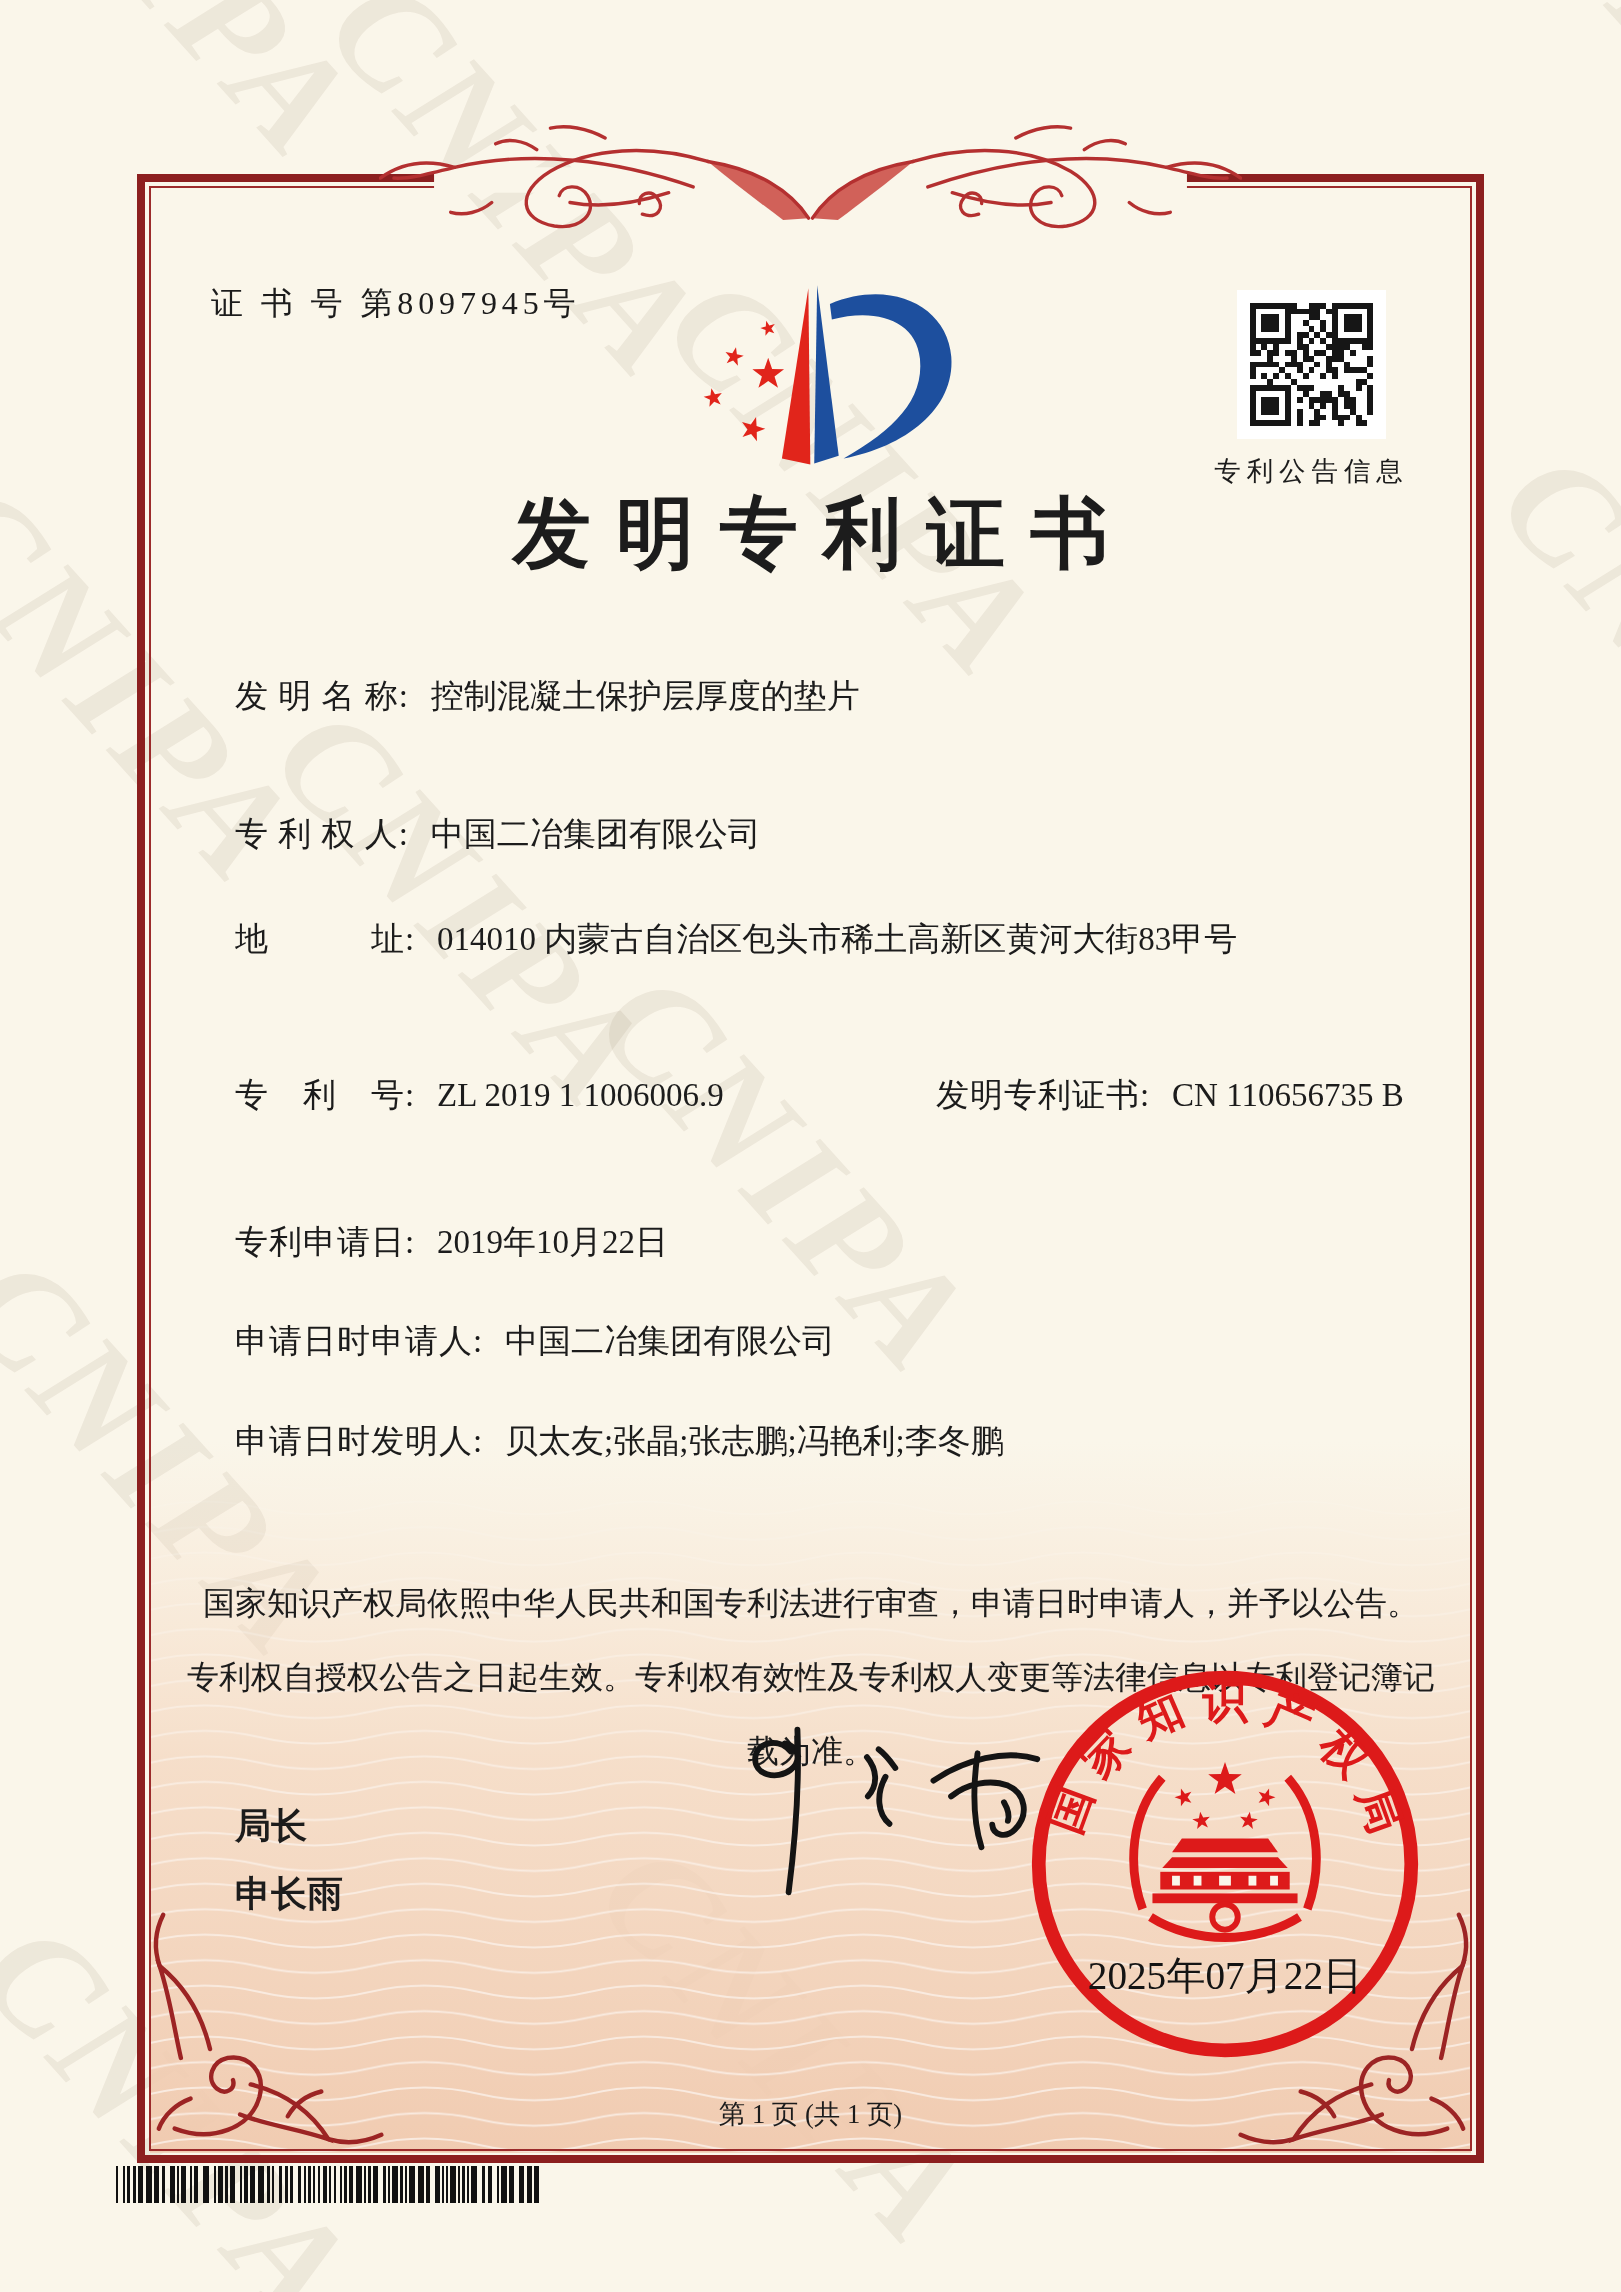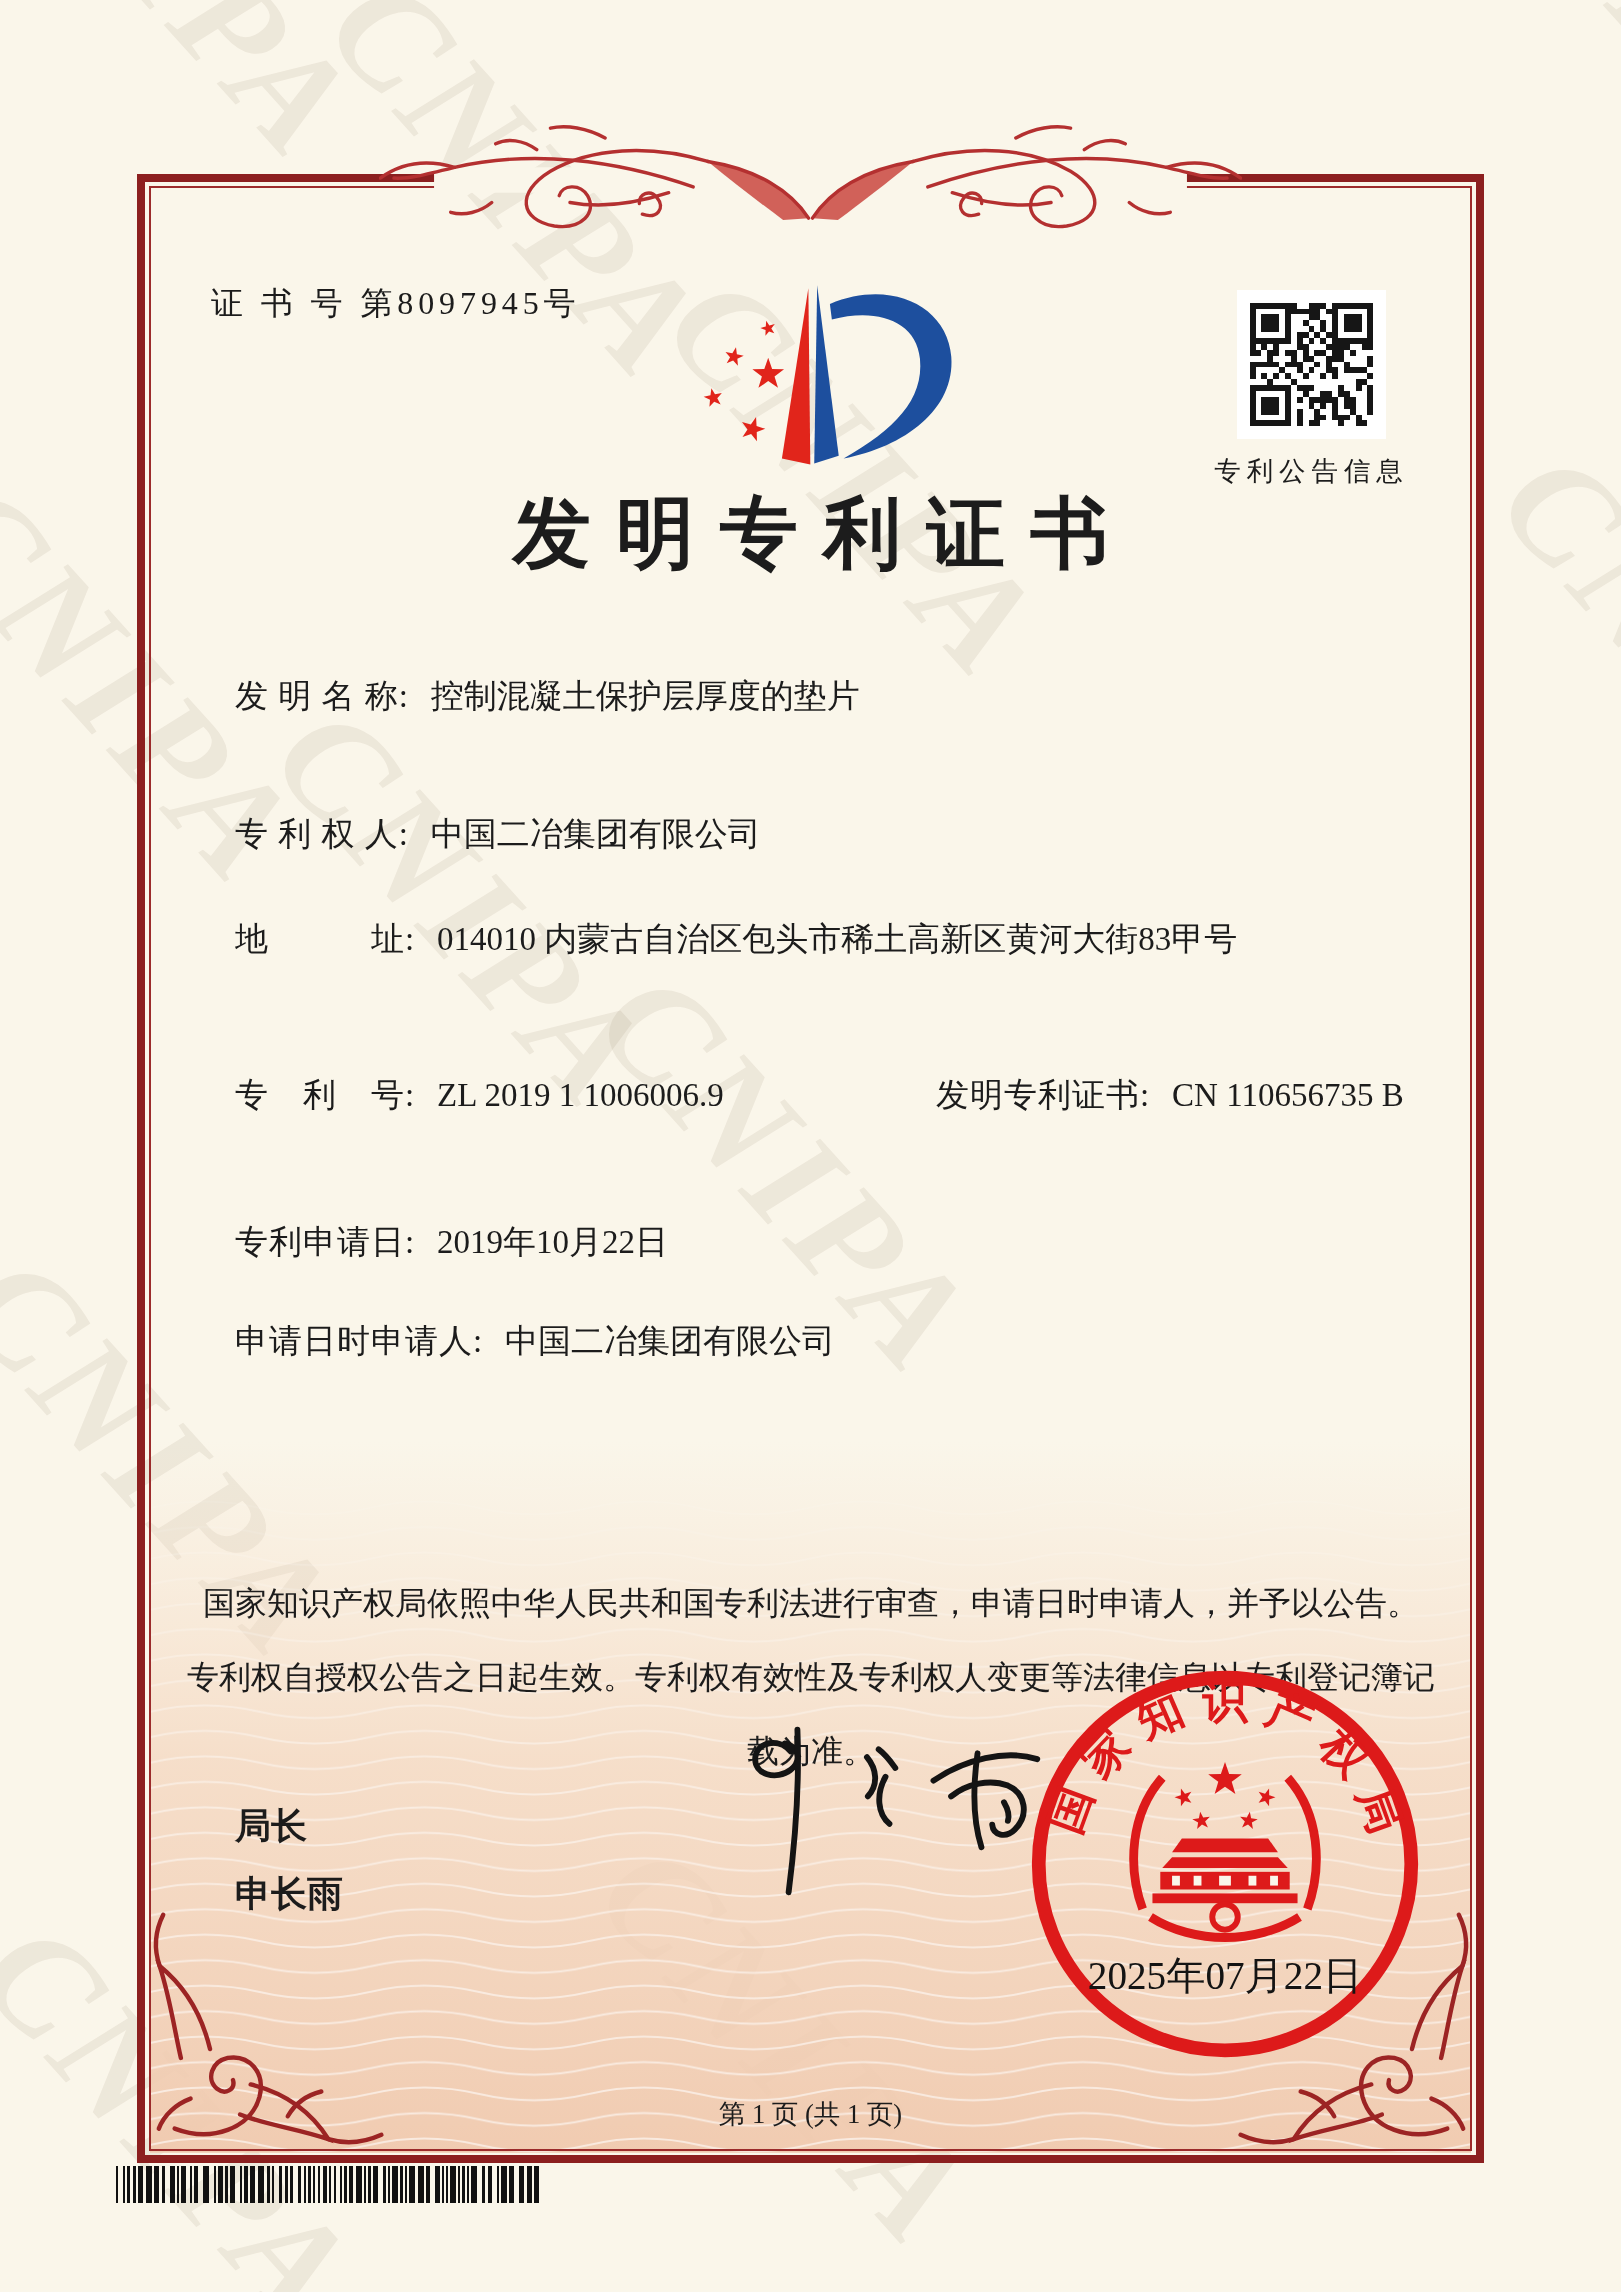--- a/index.html
+++ b/index.html
@@ -635,20 +635,24 @@
       <span class="val">CN 110656735 B</span>
     </span>
   </div>
   <div class="row" style="top:1220px">
     <span class="lbl">专利申请日:</span>
     <span class="val">2019年10月22日</span>
   </div>
   <div class="row" style="top:1319px">
     <span class="lbl">申请日时申请人:</span>
     <span class="val">中国二冶集团有限公司</span>
+  </div>
+  <div class="row" style="top:1419px">
+    <span class="lbl">申请日时发明人:</span>
+    <span class="val">贝太友;张晶;张志鹏;冯艳利;李冬鹏</span>
   </div>
 
   <div class="notice">
     <p>国家知识产权局依照中华人民共和国专利法进行审查，申请日时申请人，并予以公告。</p>
     <p>专利权自授权公告之日起生效。专利权有效性及专利权人变更等法律信息以专利登记簿记载为准。</p>
   </div>
 
   <div class="signer-title">局长</div>
   <div class="signer-name">申长雨</div>
 

